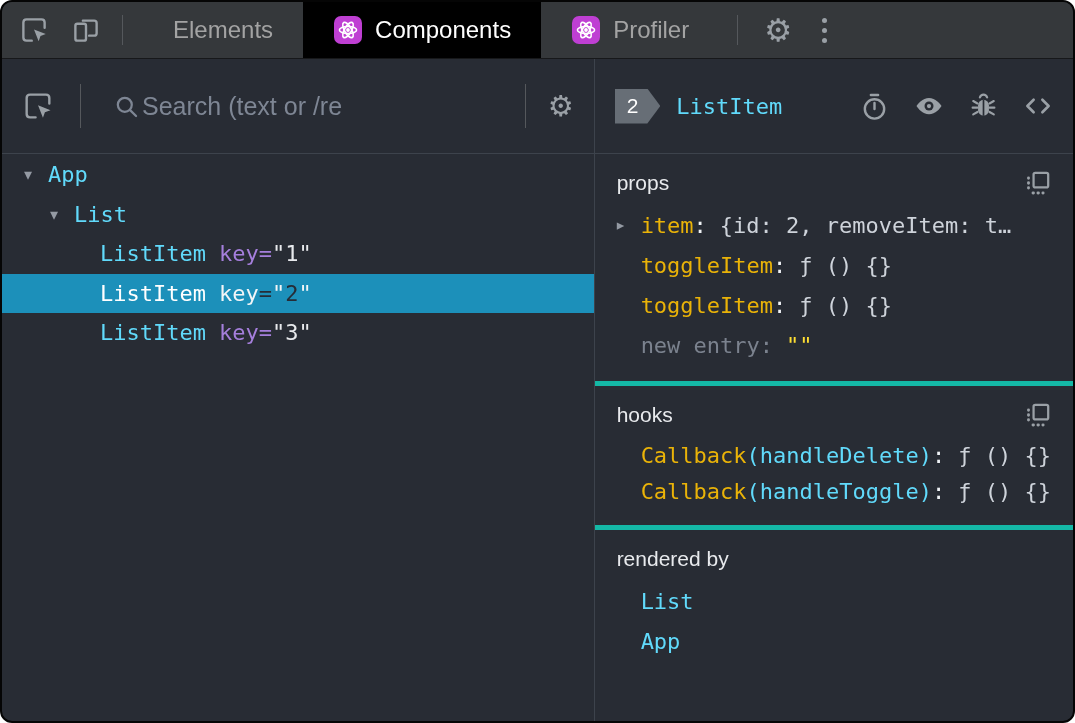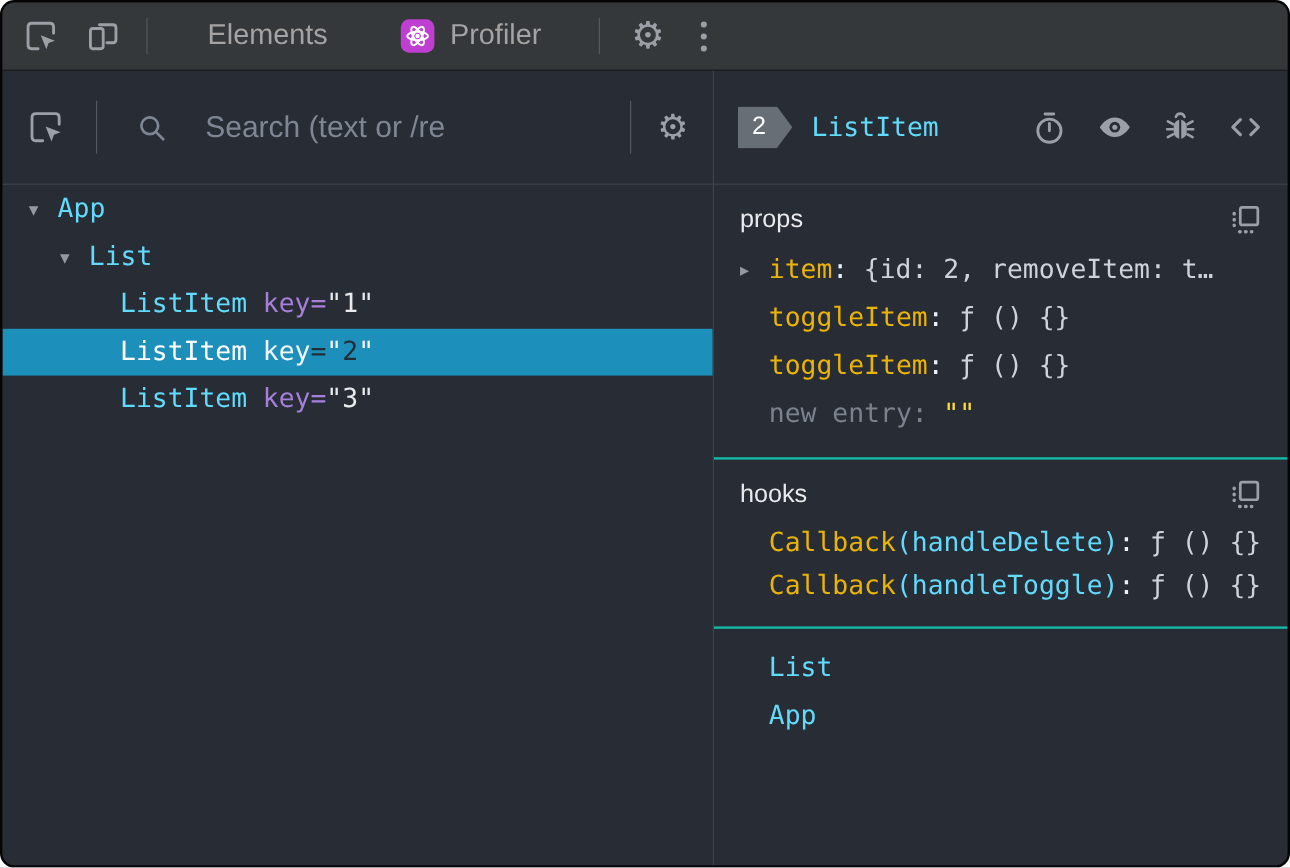--- a/index.html
+++ b/index.html
@@ -41,21 +41,21 @@
     height:95px;flex:0 0 auto;display:flex;align-items:center;
     border-bottom:1px solid #3d434c;padding:0 20px;
   }
   .toolbar .vsep{height:44px;}
   .icon-btn{color:#9aa0a6;display:flex;align-items:center;justify-content:center;cursor:pointer;flex:0 0 auto;}
   
   .search-wrap{display:flex;align-items:center;flex:1;min-width:0;margin:0 6px;}
   .search-input{
     flex:1;background:transparent;border:none;outline:none;
     font-family:"Liberation Sans",sans-serif;font-size:25px;color:#3b82f6;
-    margin-left:29px;min-width:0;
+    margin-left:0;min-width:0;
   }
   .search-input::placeholder{color:#7e8694;}
   
   .tree{flex:1;padding-top:1px;font-family:"DejaVu Sans Mono",monospace;font-size:22px;overflow:hidden;}
   .tree-row{height:39.5px;display:flex;align-items:center;cursor:pointer;white-space:pre;}
   .tree-row.d0{padding-left:22px;}
   .tree-row.d1{padding-left:48px;}
   .tree-row.d2{padding-left:74px;}
   .expander{width:24px;flex:0 0 auto;font-size:16px;color:#949aa3;font-family:"DejaVu Sans",sans-serif;}
   .comp{color:#61dafb;}
@@ -73,21 +73,21 @@
     background:#676e76;color:#fff;font-size:21px;
     padding:5px 22px 6px 12px;
     clip-path:polygon(0 0,calc(100% - 13px) 0,100% 50%,calc(100% - 13px) 100%,0 100%);
     flex:0 0 auto;
   }
   .sel-title{font-family:"DejaVu Sans Mono",monospace;font-size:22px;color:#61dafb;margin-left:16px;}
   .rt-spacer{flex:1;}
   .rt-icons{display:flex;align-items:center;gap:25px;color:#a7adb5;}
   
   .section{padding:12px 22px 16px;}
-  .section.bordered{border-bottom:2px solid #14b8a6;}
+  .section.bordered{border-bottom:5px solid #14b8a6;}
   .section-header{
     display:flex;align-items:center;justify-content:space-between;
     color:#e8eaed;font-size:21px;line-height:34px;margin-bottom:5px;
   }
   .copy-btn{color:#9aa0a6;cursor:pointer;display:flex;}
   .kv-row{
     display:flex;align-items:center;height:40px;
     font-family:"DejaVu Sans Mono",monospace;font-size:22px;white-space:pre;cursor:default;
   }
   .kv-row .expander{font-size:15px;}
@@ -125,20 +125,34 @@
           <rect x="3.5" y="7" width="8.5" height="13.5" rx="1.6"></rect>
         </svg>
       </div>
     </div>
     <div class="vsep tall"></div>
 
     <div class="tab">
       <span>Elements</span>
     </div>
 
+    <div class="tab active">
+      <span class="react-badge">
+        <svg width="30" height="30" viewBox="0 0 30 30">
+          <rect x="1" y="1" width="28" height="28" rx="7" fill="#bf3fd3"></rect>
+          <g stroke="#fff" stroke-width="1.6" fill="none">
+            <ellipse cx="15" cy="15" rx="8.6" ry="3.5"></ellipse>
+            <ellipse cx="15" cy="15" rx="8.6" ry="3.5" transform="rotate(60 15 15)"></ellipse>
+            <ellipse cx="15" cy="15" rx="8.6" ry="3.5" transform="rotate(120 15 15)"></ellipse>
+          </g>
+          <circle cx="15" cy="15" r="1.9" fill="#fff"></circle>
+        </svg>
+      </span>
+      <span>Components</span>
+    </div>
 
     <div class="tab">
       <span class="react-badge">
         <svg width="30" height="30" viewBox="0 0 30 30">
           <rect x="1" y="1" width="28" height="28" rx="7" fill="#bf3fd3"></rect>
           <g stroke="#fff" stroke-width="1.6" fill="none">
             <ellipse cx="15" cy="15" rx="8.6" ry="3.5"></ellipse>
             <ellipse cx="15" cy="15" rx="8.6" ry="3.5" transform="rotate(60 15 15)"></ellipse>
             <ellipse cx="15" cy="15" rx="8.6" ry="3.5" transform="rotate(120 15 15)"></ellipse>
           </g>
@@ -294,20 +308,23 @@
           <span class="kv-val">ƒ () {}</span>
         </div>
         <div class="kv-row hook-row">
           <span class="expander"></span>
           <span class="kv-key">Callback</span><span class="hook-paren">(handleToggle)</span><span class="kv-colon">:</span>
           <span class="kv-val">ƒ () {}</span>
         </div>
       </div>
 
       <div class="section">
+        <div class="section-header">
+          <span>rendered by</span>
+        </div>
         <div class="rb-row">
           <span class="rb-link">List</span>
         </div>
         <div class="rb-row">
           <span class="rb-link">App</span>
         </div>
       </div>
 
     </div>
   </div>

